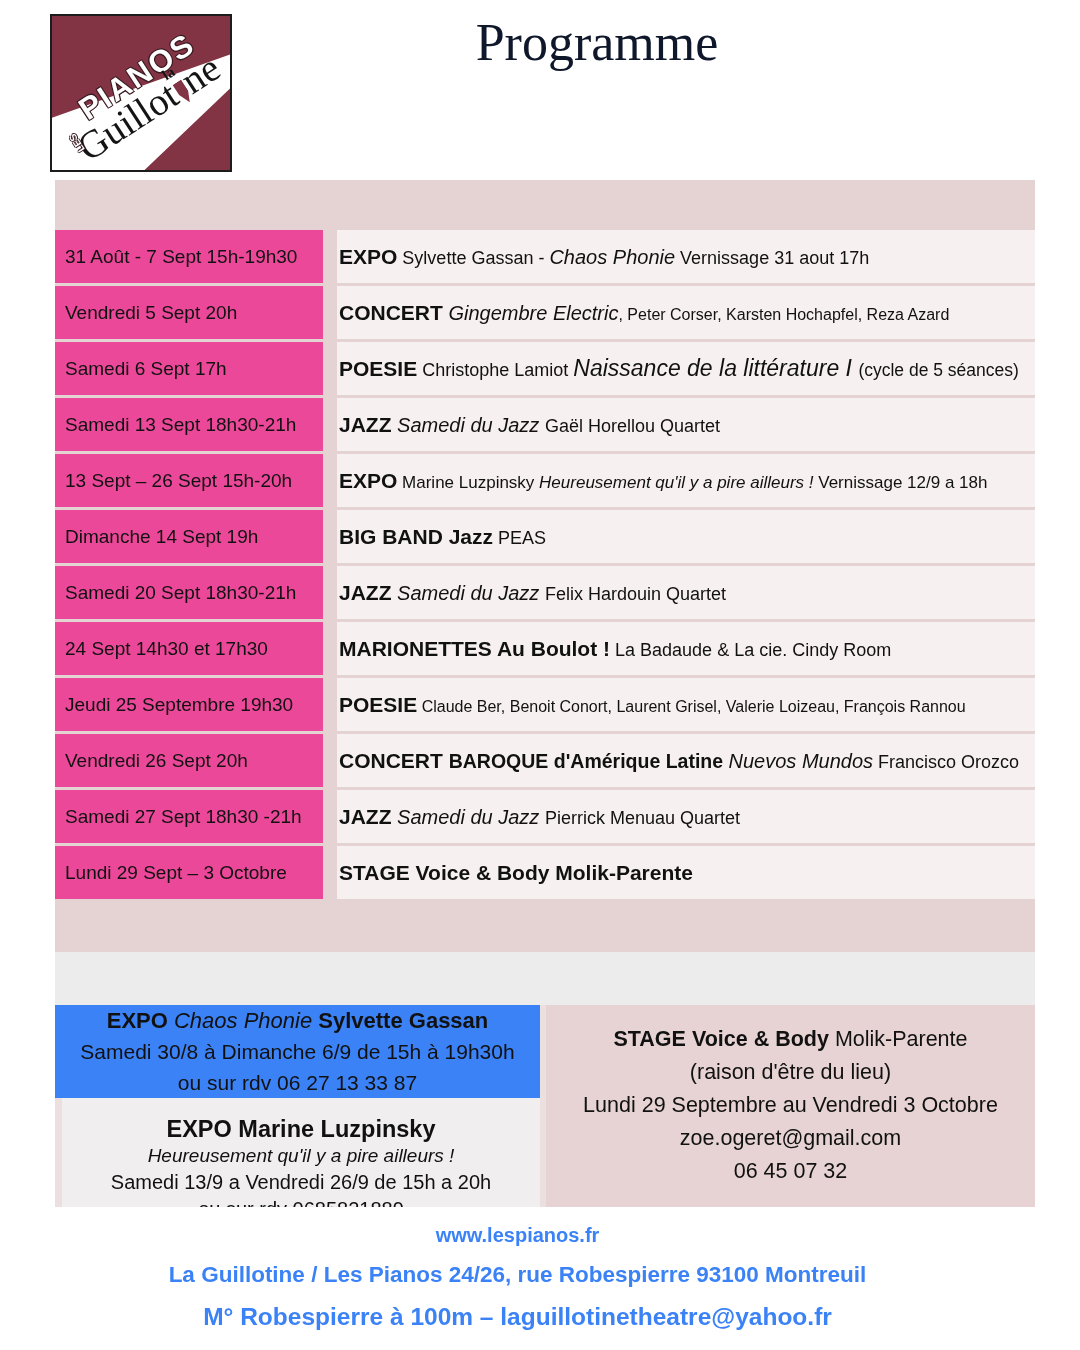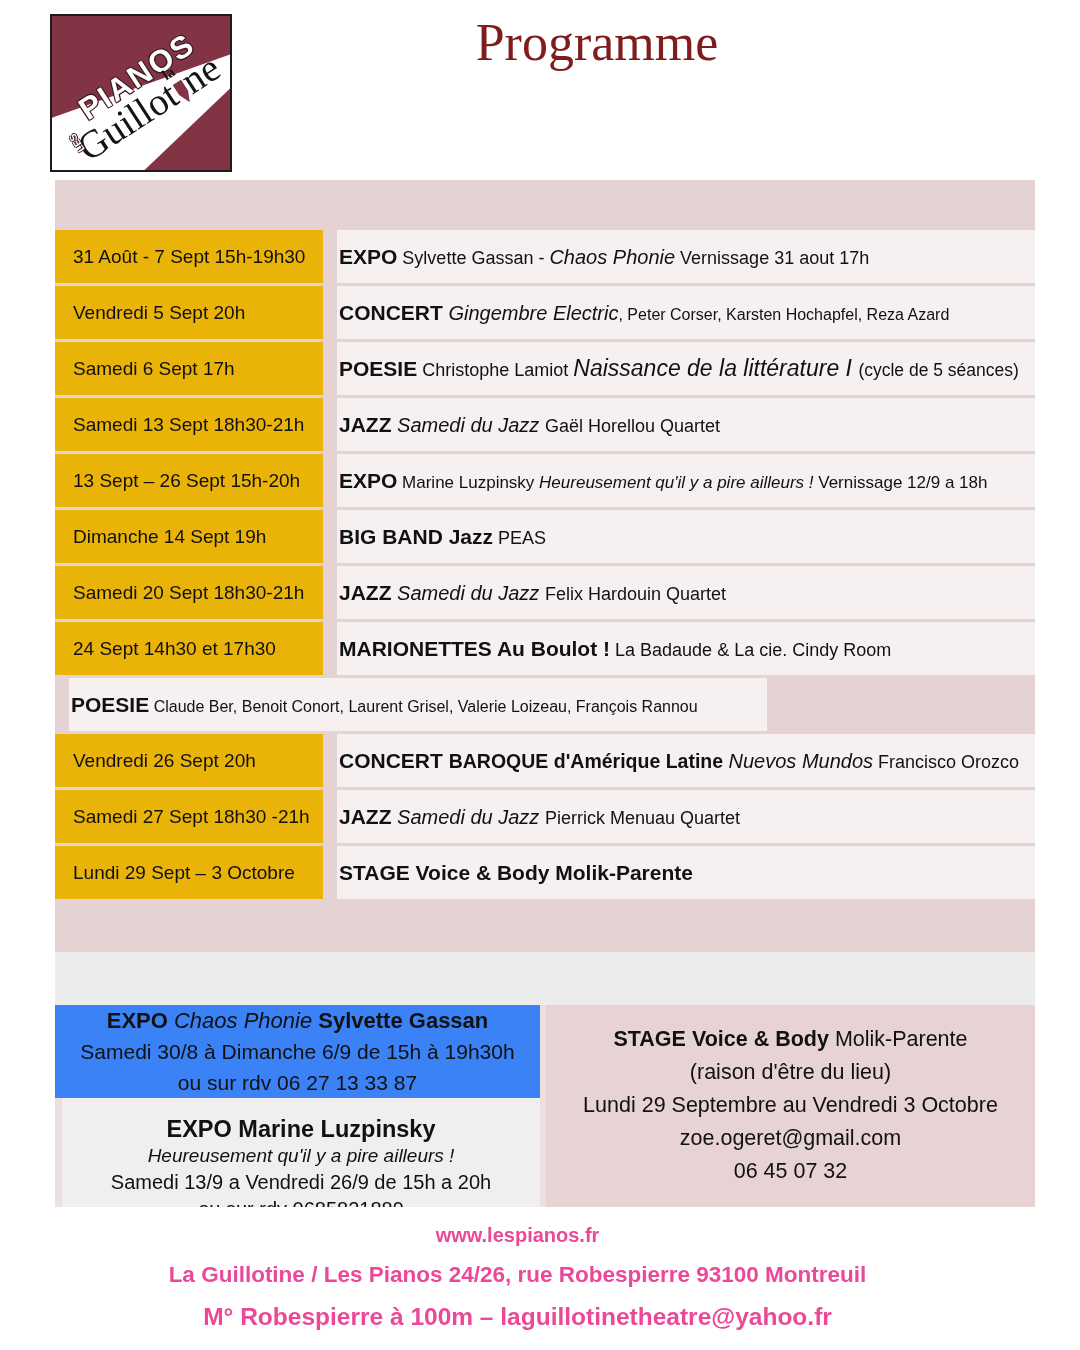--- a/index.html
+++ b/index.html
@@ -19,29 +19,29 @@
             text-shadow:-1px 0 0 #3a1b22,1px 0 0 #3a1b22,0 -1px 0 #3a1b22,0 1px 0 #3a1b22;
             transform:rotate(-90deg);}
   .logo-guillotine{font-family:"Liberation Serif",serif;font-size:39px;color:#141414;margin-top:-9px;letter-spacing:0px;}
   .blade-wrap{position:relative;display:inline-block;width:13px;height:26px;vertical-align:-3px;}
   .blade{position:absolute;left:1px;top:4px;width:11px;height:24px;background:#833444;
          clip-path:polygon(10% 0,100% 0,100% 55%,55% 100%,10% 50%);}
   .logo-la{position:absolute;left:-1px;top:-16px;font-family:"Liberation Serif",serif;font-size:15px;font-weight:bold;color:#141414;}
 
   
   .title{position:absolute;left:232px;top:8px;width:730px;text-align:center;
-         font-family:"Liberation Serif",serif;font-size:52px;color:#7f1d1d;}
+         font-family:"Liberation Serif",serif;font-size:52px;color:#0f172a;}
   .title .t1{line-height:70px;}
   .title .t2{line-height:70px;margin-top:14px;}
 
   
   .content{position:absolute;left:55px;top:180px;width:980px;height:772px;background:#e5d3d3;}
   .events{position:absolute;left:0;top:50px;width:980px;}
   .event-row{display:flex;height:53px;margin-bottom:3px;}
-  .event-date{width:268px;background:#eab308;padding-left:18px;font-size:19px;line-height:53px;white-space:nowrap;}
+  .event-date{width:268px;background:#ec4899;padding-left:10px;font-size:19px;line-height:53px;white-space:nowrap;}
   .event-desc{width:698px;margin-left:14px;background:#f7f0f0;padding-left:2px;line-height:53px;white-space:nowrap;}
 
   
   .p-b{font-weight:bold;font-size:21px;}
   .p-b2{font-weight:bold;font-size:19.5px;}
   .p-r{font-size:18px;}
   .p-i{font-size:20px;font-style:italic;}
   .p-s{font-size:16px;}
   .p-i2{font-size:23px;font-style:italic;}
   .p-r2{font-size:17.5px;}
@@ -60,21 +60,21 @@
   .luzpinsky{position:absolute;left:7px;top:93px;width:478px;height:109px;background:#f0eeee;padding-top:18px;}
   .luzpinsky .block-line{font-size:20px;line-height:26.5px;}
   .luzpinsky .block-line:nth-child(1){font-size:23.5px;}
   .luzpinsky .block-line:nth-child(2){font-size:19px;}
   .stage{position:absolute;left:491px;top:0;width:489px;height:202px;background:#e7d3d3;padding-top:18px;}
   .stage .block-line{font-size:21.5px;line-height:33px;}
   .q-b{font-weight:bold;}
   .q-i{font-style:italic;}
 
   
-  .footer{position:absolute;left:0;top:1220px;width:1035px;text-align:center;font-weight:bold;color:#ec4899;}
+  .footer{position:absolute;left:0;top:1220px;width:1035px;text-align:center;font-weight:bold;color:#3b82f6;}
   .f1{font-size:20px;height:30px;line-height:30px;}
   .f2{font-size:22.5px;height:42px;line-height:42px;margin-top:4px;}
   .f3{font-size:24.5px;height:42px;line-height:42px;}
 </style>
 </head>
 <body>
 
 <div class="page">
 
   <div class="logo">
@@ -118,20 +118,21 @@
         </div>
         <div class="event-row">
           <div class="event-date">Samedi 20 Sept 18h30-21h</div>
           <div class="event-desc"><span class="p-b">JAZZ</span><span class="p-i"> Samedi du Jazz </span><span class="p-r">Felix Hardouin Quartet</span></div>
         </div>
         <div class="event-row">
           <div class="event-date">24 Sept  14h30 et 17h30</div>
           <div class="event-desc"><span class="p-b">MARIONETTES Au Boulot !</span><span class="p-r"> La Badaude &amp; La cie. Cindy Room</span></div>
         </div>
         <div class="event-row">
+          <div class="event-date">Jeudi 25 Septembre 19h30</div>
           <div class="event-desc"><span class="p-b">POESIE</span><span class="p-s"> Claude Ber, Benoit Conort, Laurent Grisel, Valerie Loizeau, François Rannou</span></div>
         </div>
         <div class="event-row">
           <div class="event-date">Vendredi 26 Sept 20h</div>
           <div class="event-desc"><span class="p-b">CONCERT </span><span class="p-b2">BAROQUE d'Amérique Latine </span><span class="p-i">Nuevos Mundos</span><span class="p-r"> Francisco Orozco</span></div>
         </div>
         <div class="event-row">
           <div class="event-date">Samedi 27 Sept 18h30 -21h</div>
           <div class="event-desc"><span class="p-b">JAZZ</span><span class="p-i"> Samedi du Jazz </span><span class="p-r">Pierrick Menuau Quartet</span></div>
         </div>

